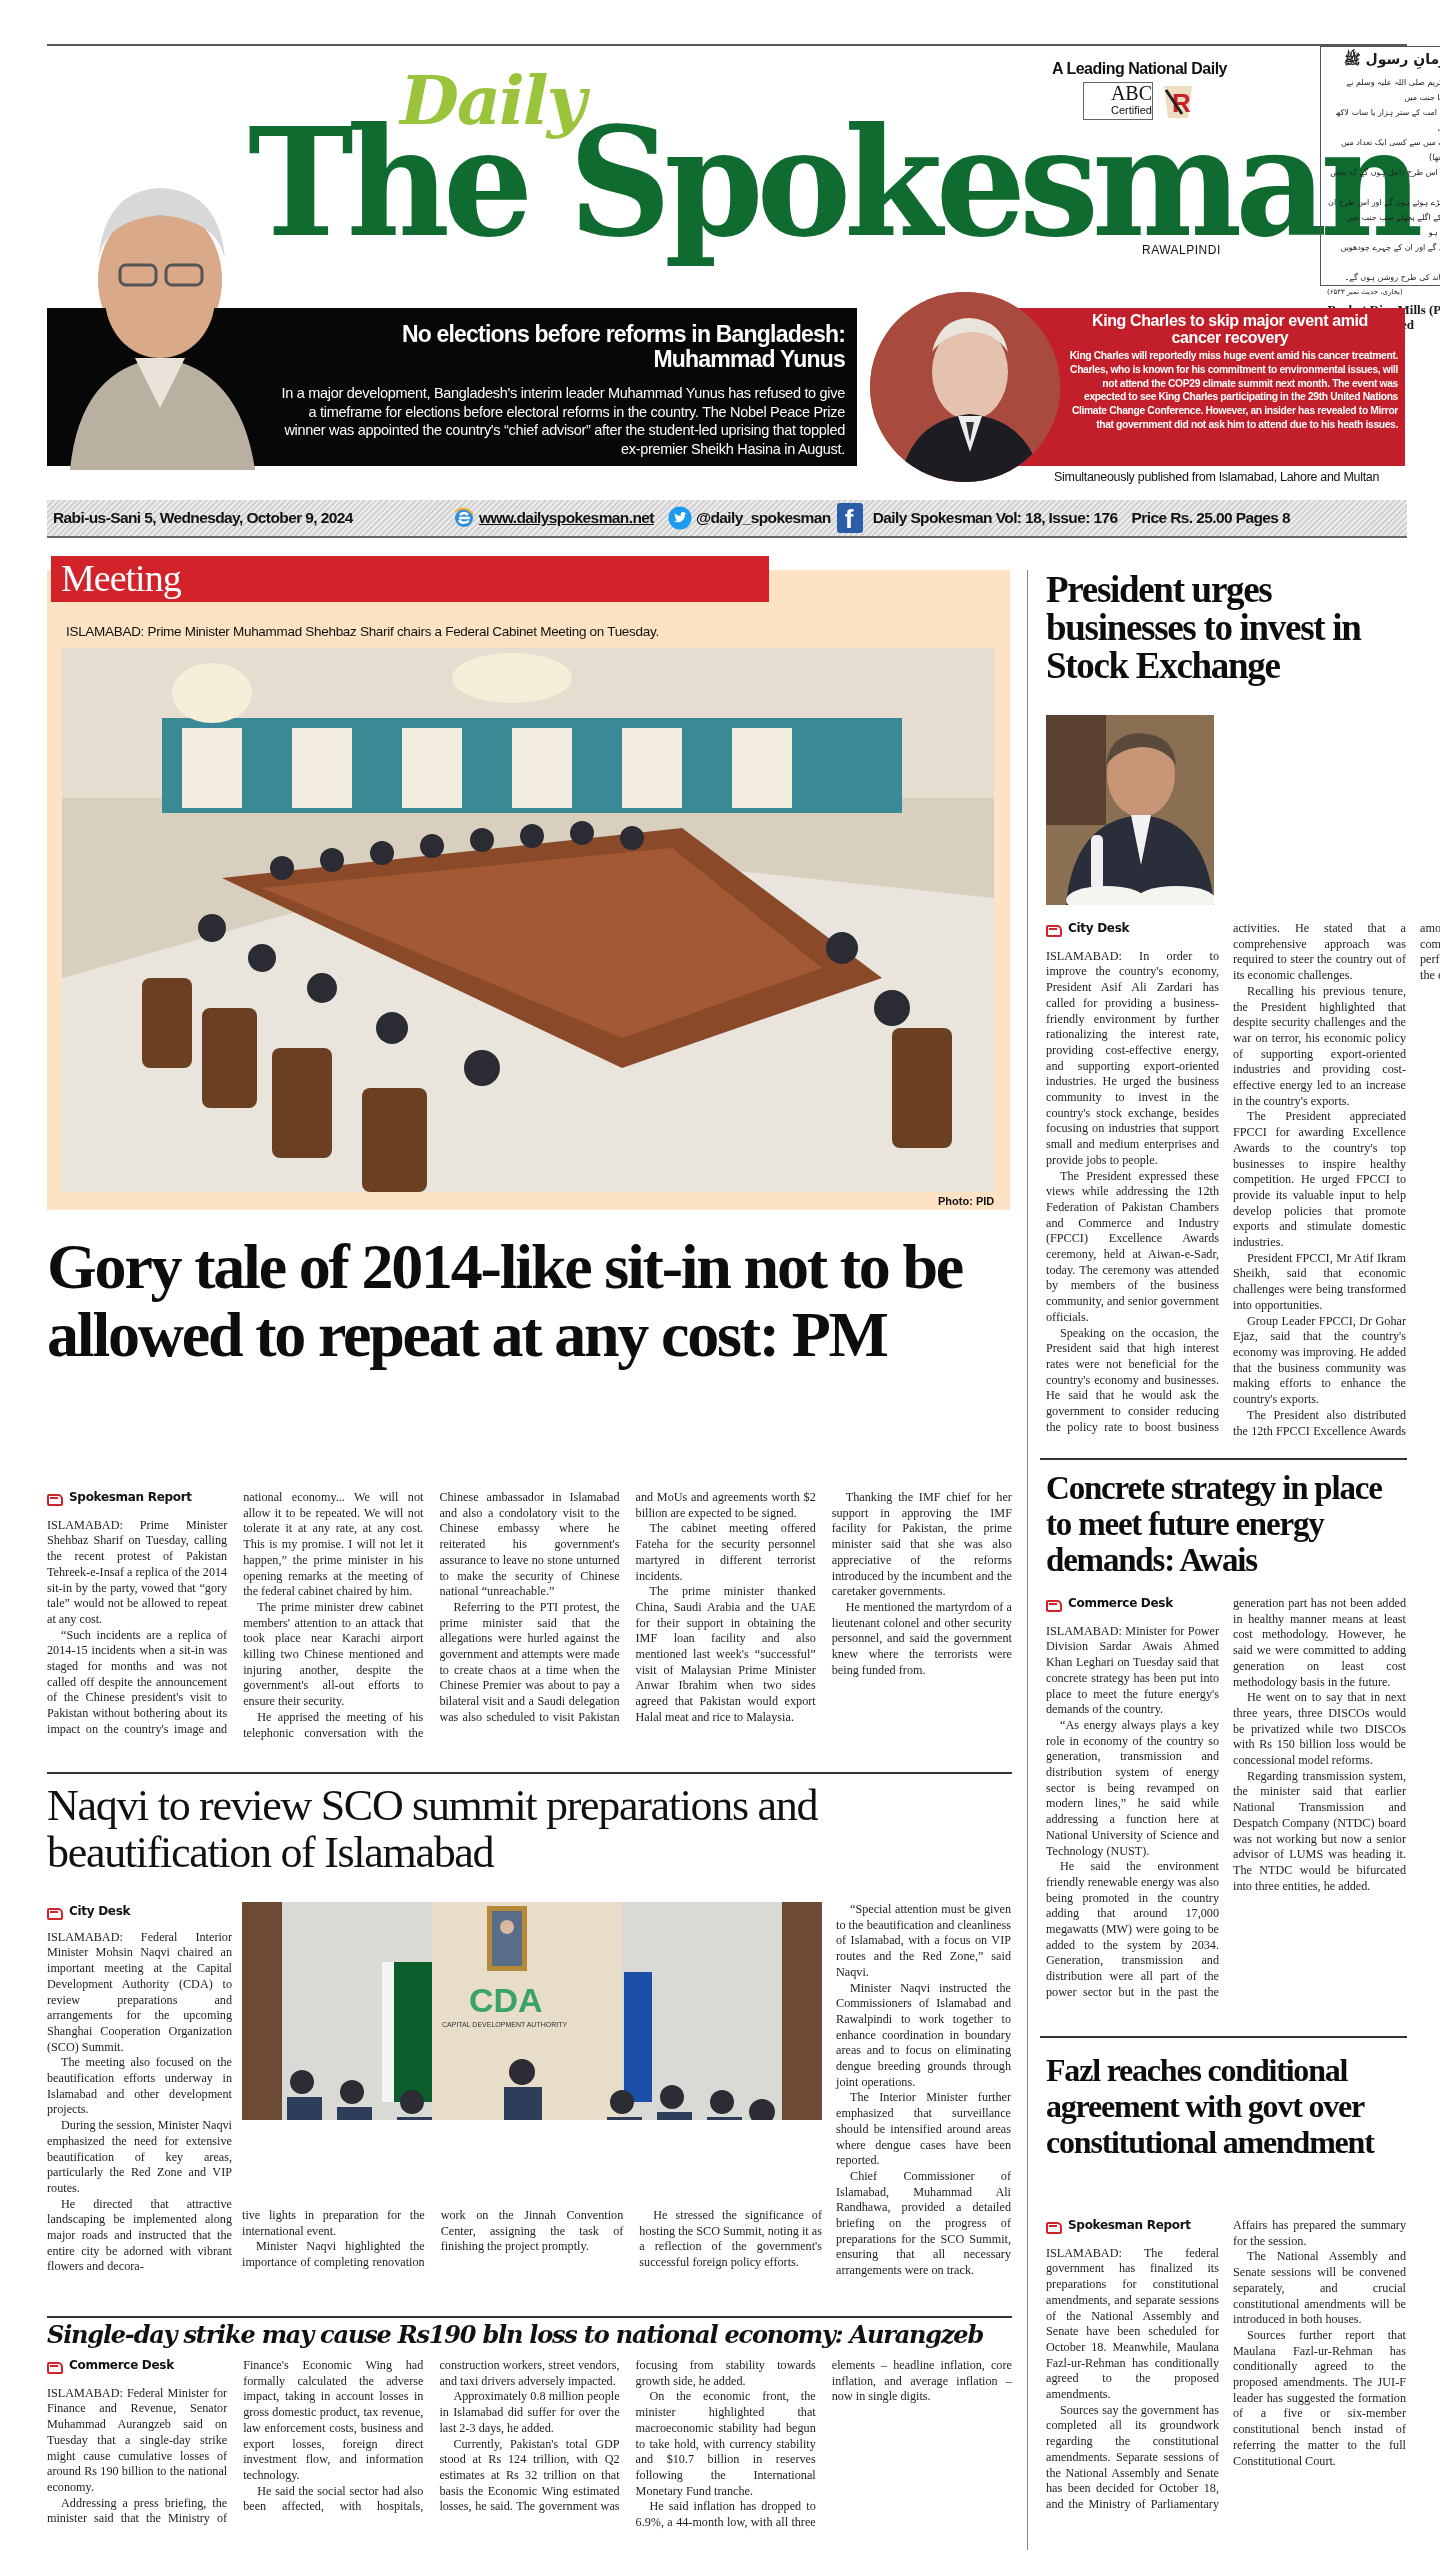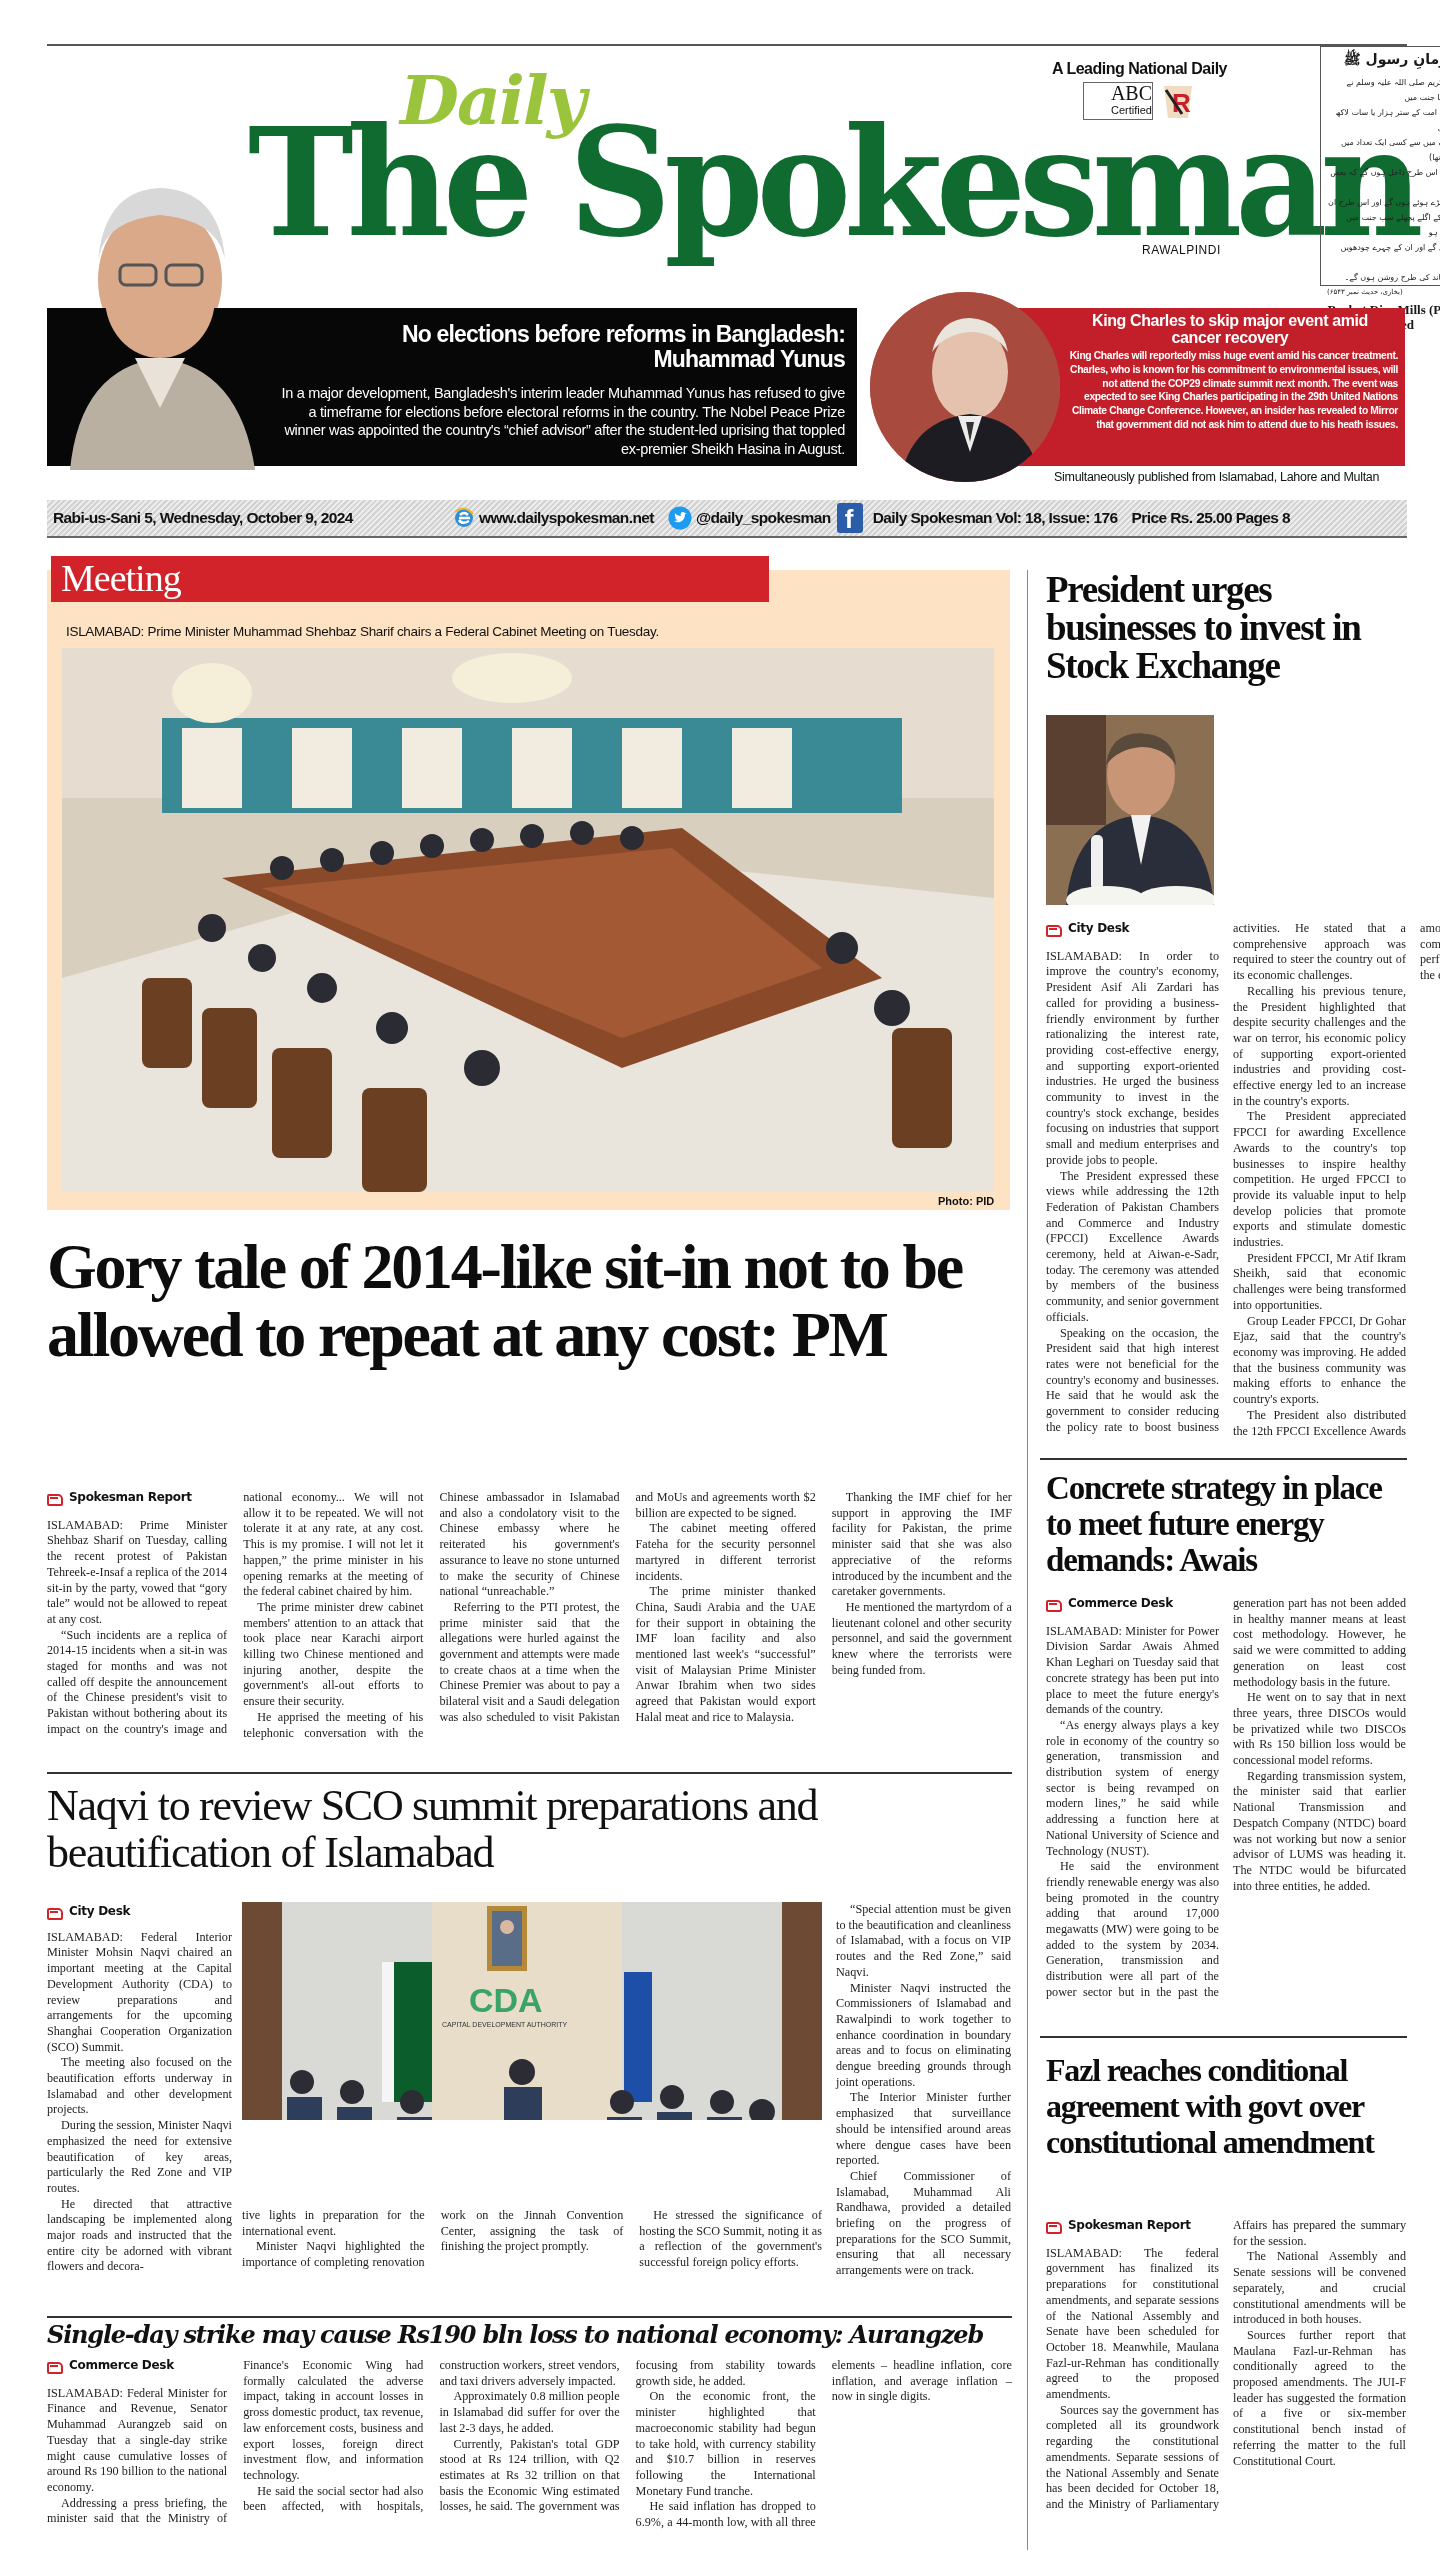--- a/index.html
+++ b/index.html
@@ -104,21 +104,21 @@
 
 <div class="abs" style="left:47px;top:500px;width:1360px;height:38px;background:repeating-linear-gradient(135deg,#d2d2d2 0 2px,#ececec 2px 4px);border-bottom:2px solid #666;display:flex;align-items:center;padding:0 6px;">
   <span class="sans" style="font-weight:bold;font-size:15.5px;color:#111;letter-spacing:-0.6px;width:400px;">Rabi-us-Sani 5, Wednesday, October 9, 2024</span>
   <span style="display:inline-block;width:22px;height:24px;margin-right:4px;">
     <svg width="22" height="24" viewBox="0 0 22 24">
         <circle cx="11" cy="12" r="9" fill="#2e8fd8"></circle>
         <path d="M6 12 H17 M7 9 Q11 5 15 9 M6 14 Q9 19 16 15" stroke="#fff" stroke-width="2.5" fill="none"></path>
         <path d="M2 6 Q11 -2 20 8" stroke="#f2b32a" stroke-width="2" fill="none"></path>
       </svg>
   </span>
-  <span class="sans" style="font-weight:bold;font-size:15.5px;color:#111;letter-spacing:-0.6px;margin-right:14px;">www.dailyspokesman.net</span>
+  <span class="sans" style="font-weight:bold;font-size:15.5px;color:#111;letter-spacing:-0.6px;margin-right:14px;text-decoration:underline;">www.dailyspokesman.net</span>
   <span style="display:inline-block;width:24px;height:24px;margin-right:4px;">
     <svg width="24" height="24" viewBox="0 0 24 24">
         <circle cx="12" cy="12" r="11.5" fill="#1d9bf0"></circle>
         <path d="M6 15 Q9 17 12 16 Q17 14 17 8 L19 7 L17 7 Q15 5 13 7 Q12 9 13 10 Q9 10 7 7 Q6 10 8 12 L7 12 Q8 14 10 14 Q8 15 6 15Z" fill="#fff"></path>
       </svg>
   </span>
   <span class="sans" style="font-weight:bold;font-size:15.5px;color:#111;letter-spacing:-0.6px;margin-right:6px;">@daily_spokesman</span>
   <span style="display:inline-block;width:26px;height:30px;margin-right:10px;background:#2c5da8;border-radius:3px;position:relative;">
     <span style="position:absolute;left:8px;top:3px;font-family:'Liberation Sans',sans-serif;font-weight:bold;color:#fff;font-size:26px;line-height:26px;">f</span>
   </span>

